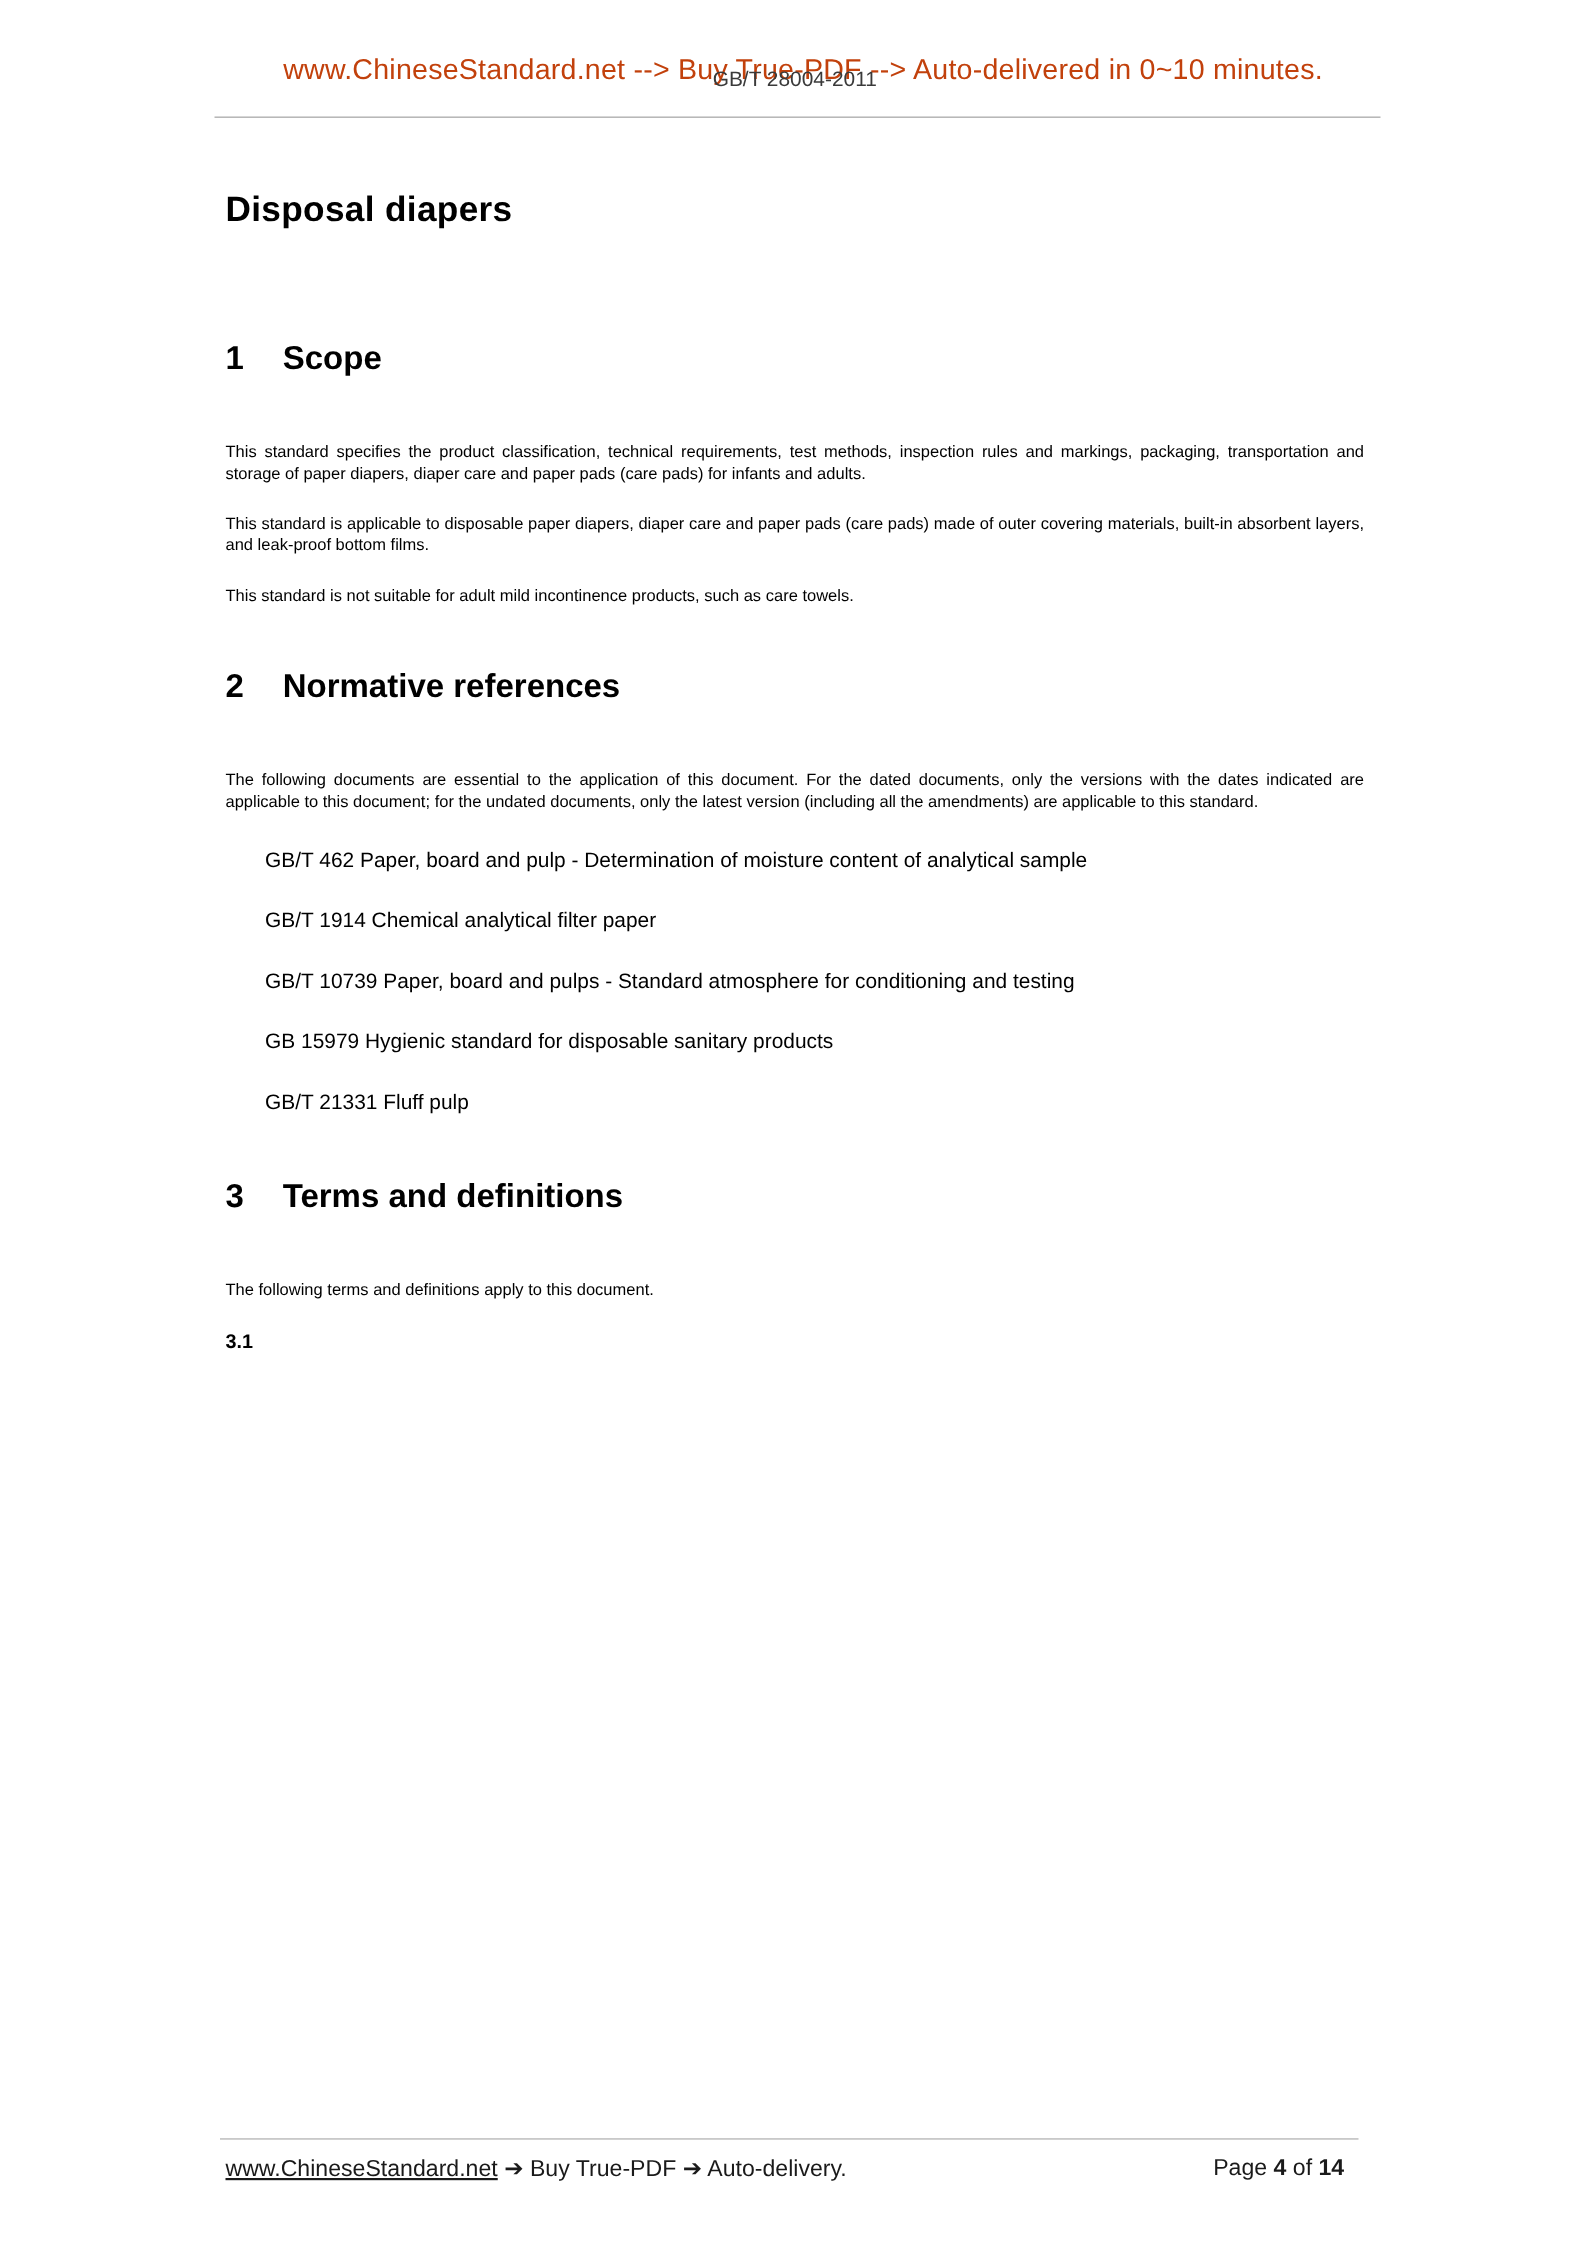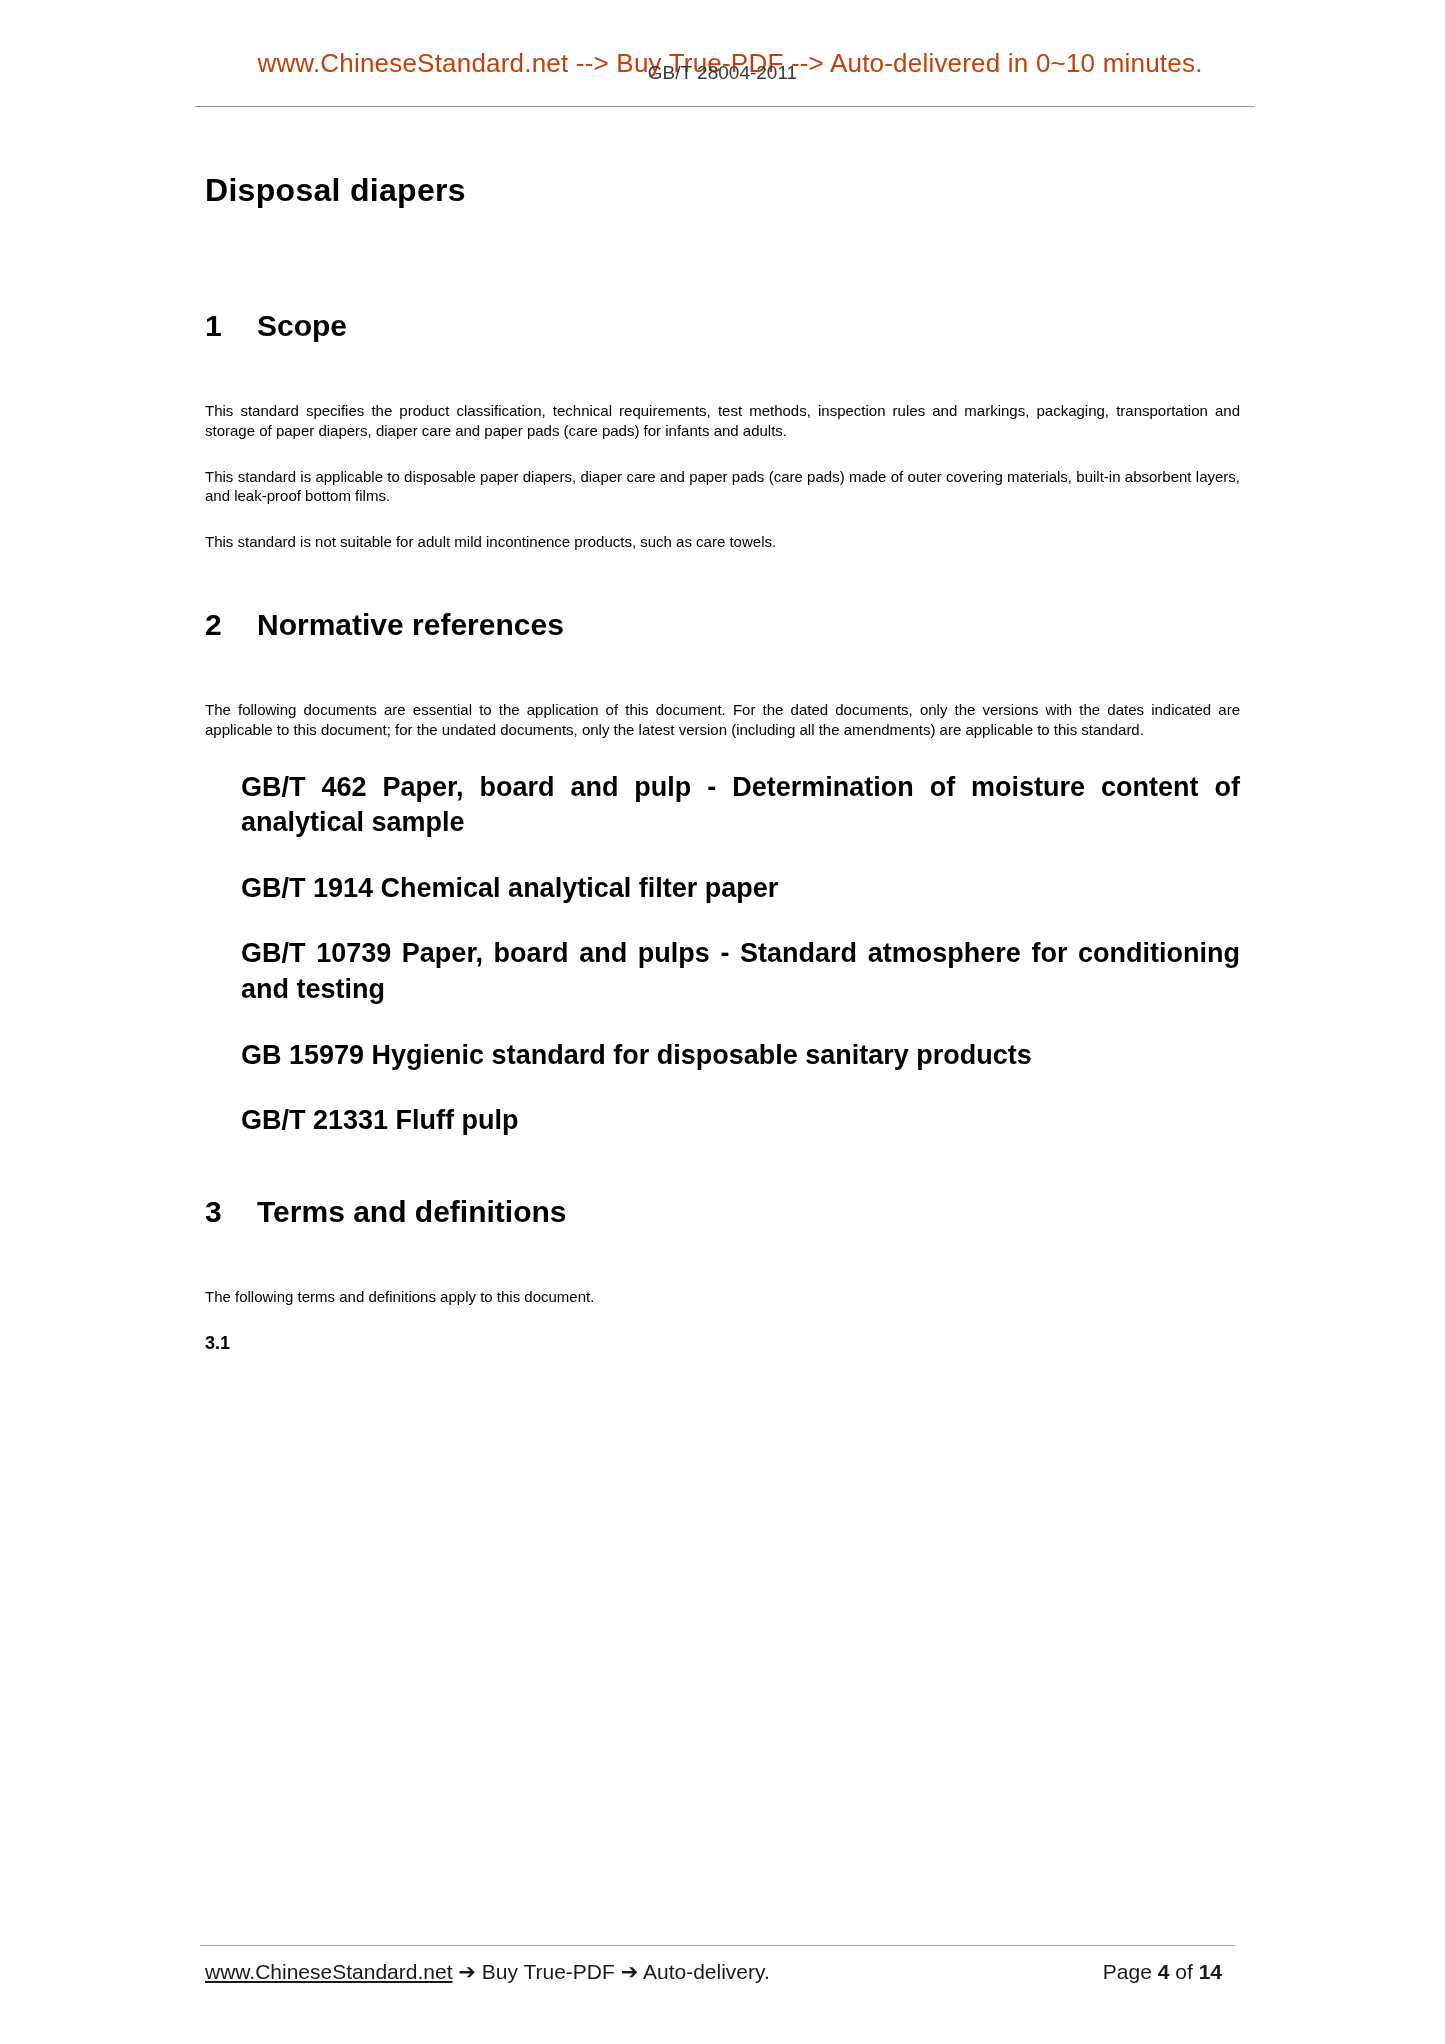--- a/index.html
+++ b/index.html
@@ -78,27 +78,26 @@
   p.body {
     font-size: 15px;
     line-height: 1.32;
     margin: 0 0 26px 0;
     text-align: justify;
     text-justify: inter-word;
   }
   p.body.last { margin-bottom: 0; }
   .ref-list { margin-top: 30px; }
   p.ref {
-    font-size: 27px;
+    font-size: 19px;
     line-height: 1.32;
     margin: 12px 0 30px 0;
     padding-left: 36px;
     text-align: justify;
     text-justify: inter-word;
-    font-weight: bold;
   }
   .subnum {
     font-size: 18px;
     font-weight: bold;
     margin: 0 0 30px 0;
   }
   .subterm {
     font-size: 22.5px;
     font-weight: bold;
     margin: 0;

